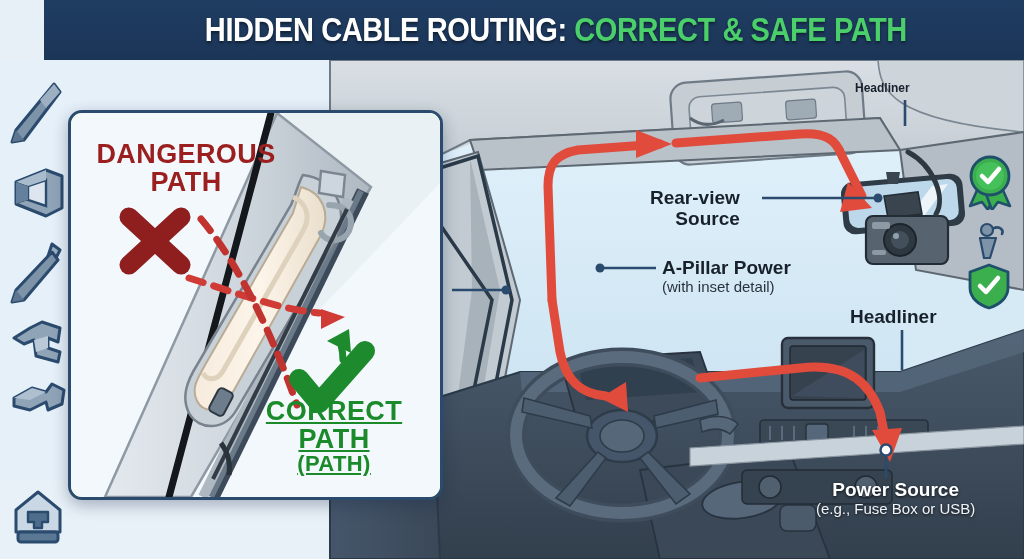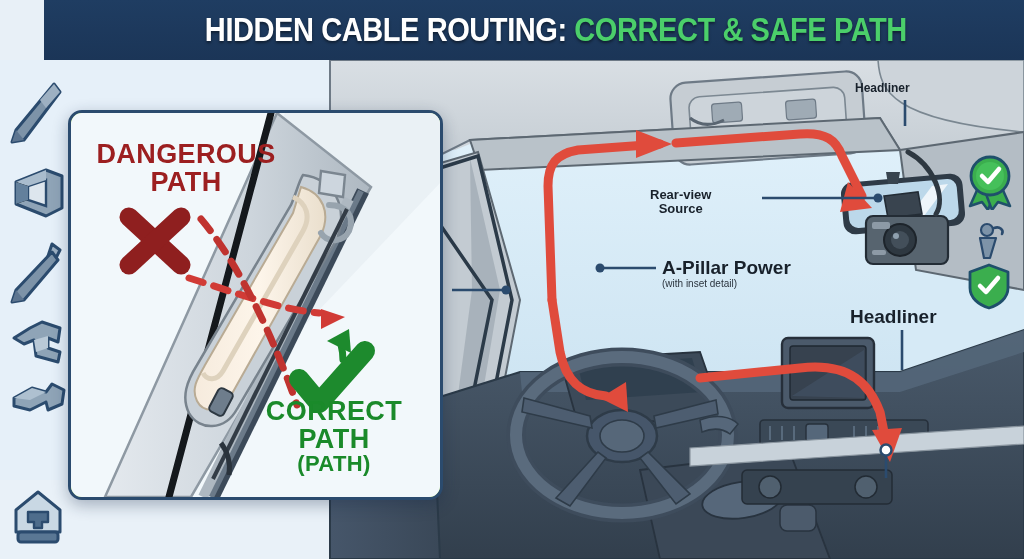--- a/index.html
+++ b/index.html
@@ -47,26 +47,26 @@
 
   
   .scene-svg { position:absolute; left:0; top:0; width:1024px; height:559px; }
 
   
   .label {
     position:absolute; z-index:40;
     font-weight:bold; color:#18212b;
     line-height:1.08; white-space:nowrap;
   }
-  .label .sub { display:block; font-weight:normal; font-size:10px; color:#2a333d; }
+  .label .sub { display:block; font-weight:normal; font-size:15px; color:#2a333d; }
   .label-dark-bg { color:#ffffff; text-shadow:0 1px 3px rgba(0,0,0,0.75); }
   .label-dark-bg .sub { color:#f0f4f8; text-shadow:0 1px 3px rgba(0,0,0,0.75); }
 
   #lbl-headliner { left:855px; top:82px; font-size:12px; }
-  #lbl-rearview  { left:650px; top:188px; font-size:13px; text-align:center; }
+  #lbl-rearview  { left:650px; top:188px; font-size:19px; text-align:right; }
   #lbl-apillar   { left:662px; top:258px; font-size:19px; }
   #lbl-dashboard { left:850px; top:307px; font-size:19px; }
   #lbl-power     { left:816px; top:480px; font-size:19px; text-align:center; }
 
   
   .inset {
     position:absolute; left:68px; top:110px; width:375px; height:390px;
     background:#bef264;
     border:3px solid #2b4b6e;
     border-radius:14px;
@@ -76,21 +76,21 @@
   }
   .inset-svg { position:absolute; left:0; top:0; width:369px; height:384px; }
 
   .inset-text { position:absolute; z-index:6; font-weight:bold; line-height:1.02; }
   #txt-danger {
     left:22px; top:28px; font-size:27px; color:#9c1f20;
     letter-spacing:0.4px; text-align:center; width:186px;
   }
   #txt-correct {
     left:170px; top:285px; font-size:27px; color:#1a8a2a;
-    letter-spacing:0.4px; text-align:center; width:186px;
+    letter-spacing:0.4px; text-align:center; width:186px;text-decoration:underline;
   }
   #txt-correct .safe { display:block; font-size:22px; }
 
   
   .sidebar { position:absolute; left:0; top:60px; width:68px; height:499px; z-index:45; }
   .tool-icon { position:absolute; }
 </style>
 </head>
 <body>
 
@@ -322,20 +322,22 @@
   <div class="label" id="lbl-apillar">
     <span>A-Pillar Power</span>
     <span class="sub">(with inset detail)</span>
   </div>
 
   <div class="label" id="lbl-dashboard">
     <span>Headliner</span>
   </div>
 
   <div class="label label-dark-bg" id="lbl-power">
+    <span>Power Source</span>
+    <span class="sub">(e.g., Fuse Box or USB)</span>
   </div>
 
   <div class="inset">
     <svg class="inset-svg" viewBox="0 0 369 384">
       <defs>
         <linearGradient id="airbagG" x1="0" y1="0" x2="1" y2="0">
           <stop offset="0" stop-color="#f6ebdd"></stop>
             <stop offset="0.5" stop-color="#fdf5ea"></stop>
             <stop offset="1" stop-color="#eadfcd"></stop>
         </linearGradient>

